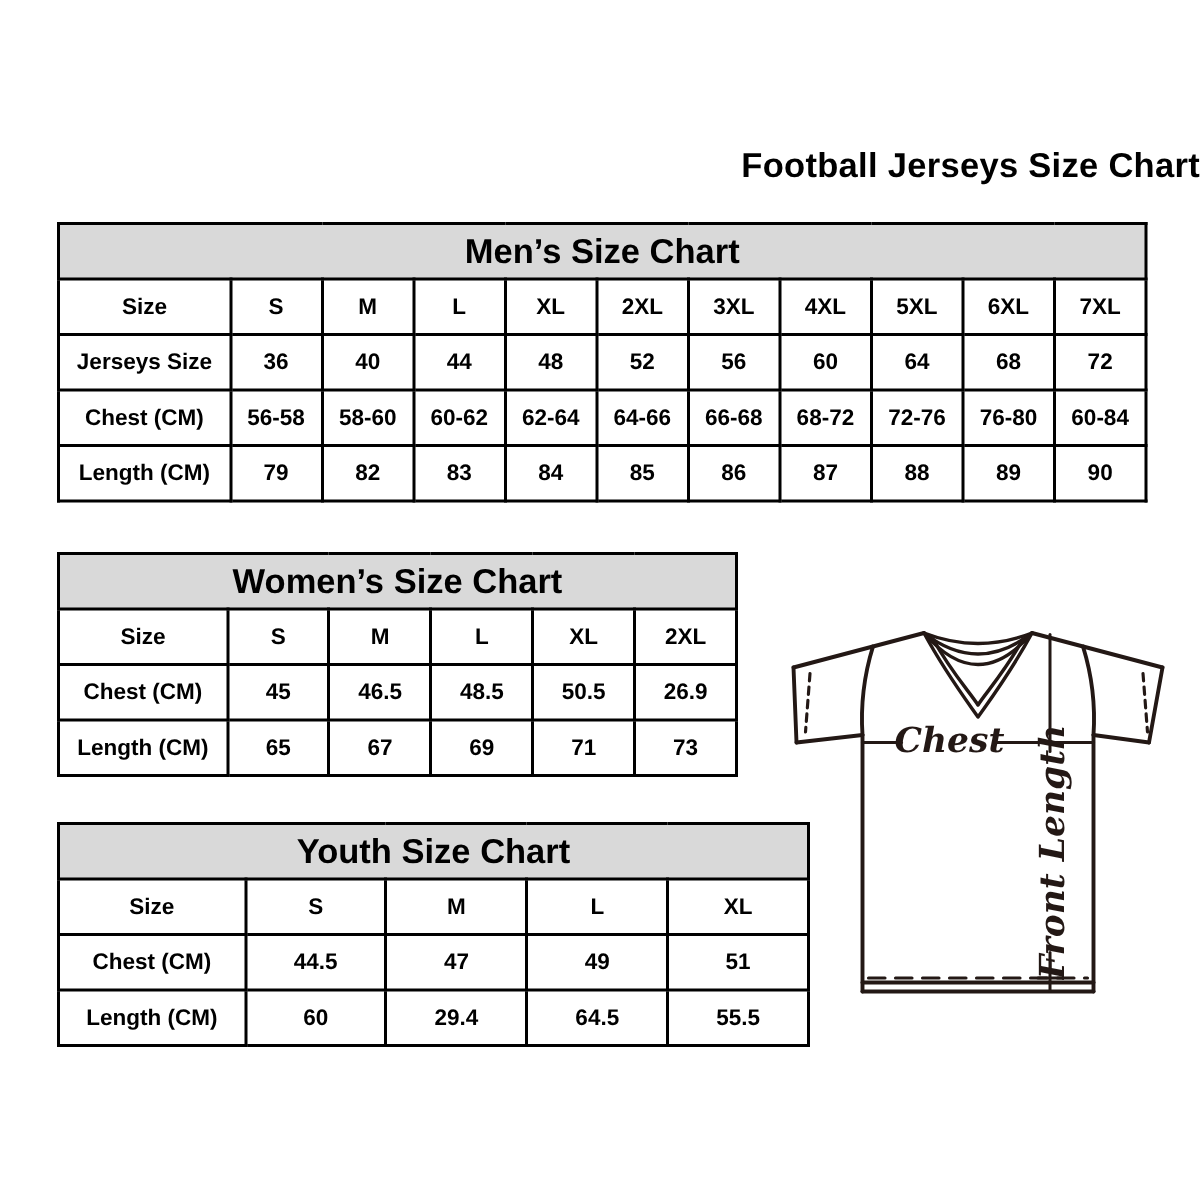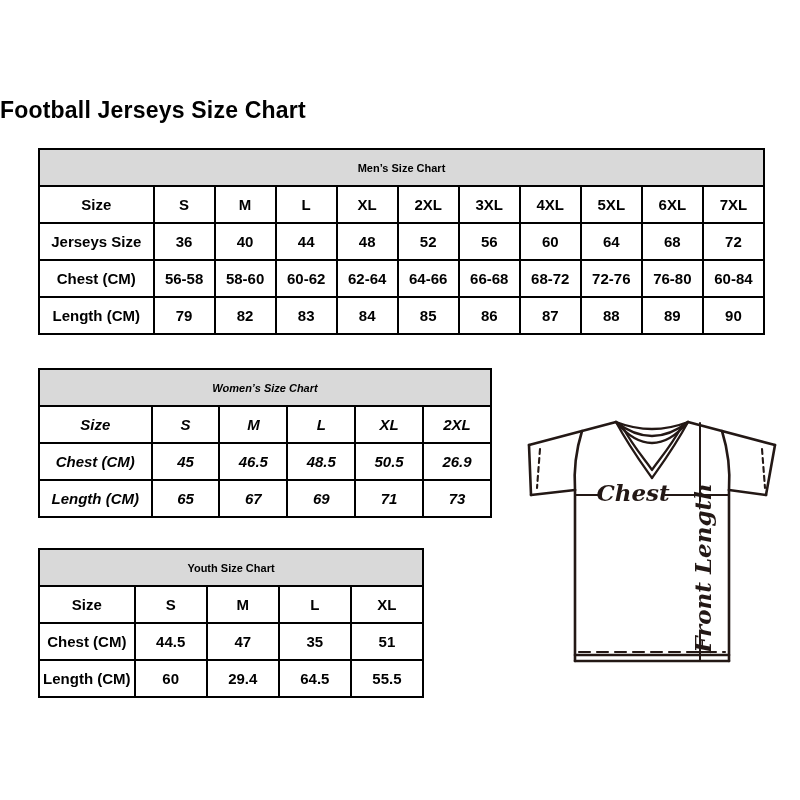--- a/index.html
+++ b/index.html
@@ -2,21 +2,21 @@
 <html><head>
 <meta charset="utf-8">
 <style>
   * { box-sizing: border-box; margin: 0; padding: 0; }
   html, body { width: 800px; height: 800px; background: #ffffff; overflow: hidden; }
   body { position: relative; font-family: "Liberation Sans", sans-serif; color: #000; }
 
   .page-title {
     position: absolute;
     top: 97px; left: 0; width: 800px;
-    text-align: left;
+    text-align: right;
     font-size: 23px;
     font-weight: 700;
     letter-spacing: 0.2px;
   }
 
   table.size-table {
     position: absolute;
     border-collapse: collapse;
     table-layout: fixed;
     background: #fff;
@@ -27,26 +27,26 @@
     vertical-align: middle;
     font-weight: 700;
     font-size: 15px;
     height: 37px;
     padding: 0 1px;
     overflow: hidden;
     white-space: nowrap;
   }
   table.size-table td.section-header {
     background: #d9d9d9;
-    font-size: 11px;
+    font-size: 23px;
   }
 
   #mens-table   { left: 38px; top: 148px; width: 727px; }
-  #womens-table { left: 38px; top: 368px; width: 454px; font-style: italic; }
-  #youth-table  { left: 38px; top: 548px; width: 386px; }
+  #womens-table { left: 38px; top: 368px; width: 454px; }
+  #youth-table  { left: 38px; top: 548px; width: 502px; }
 
   .jersey-diagram {
     position: absolute;
     left: 516px; top: 398px;
     width: 280px; height: 280px;
   }
   .jersey-diagram svg { display: block; width: 100%; height: 100%; }
   .jersey-label {
     font-family: "DejaVu Serif", "Liberation Serif", serif;
     font-style: italic;
@@ -189,21 +189,21 @@
         <td>Size</td>
         <td>S</td>
         <td>M</td>
         <td>L</td>
         <td>XL</td>
       </tr>
       <tr>
         <td>Chest (CM)</td>
         <td>44.5</td>
         <td>47</td>
-        <td>35</td>
+        <td>49</td>
         <td>51</td>
       </tr>
       <tr>
         <td>Length (CM)</td>
         <td>60</td>
         <td>29.4</td>
         <td>64.5</td>
         <td>55.5</td>
       </tr>
     </tbody>

